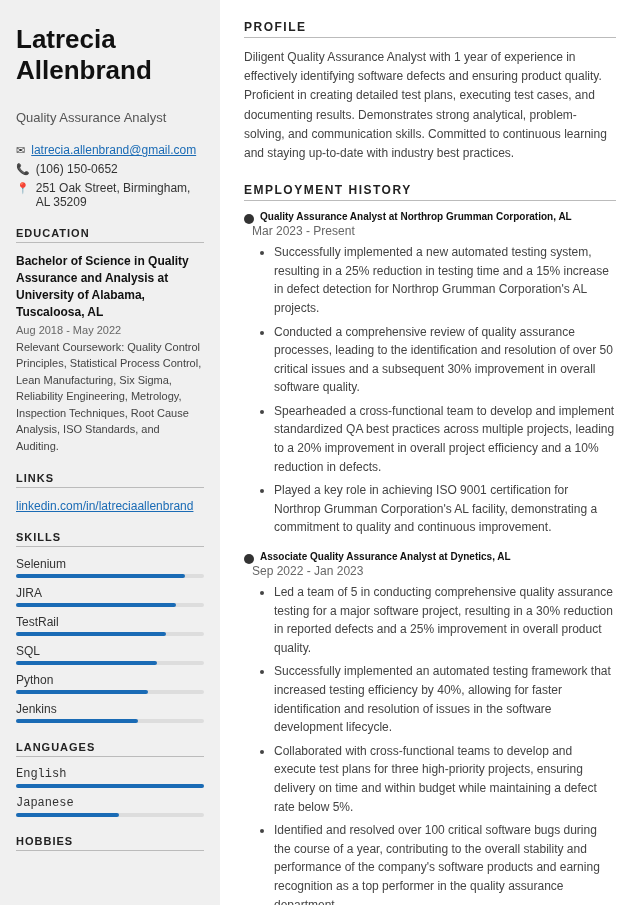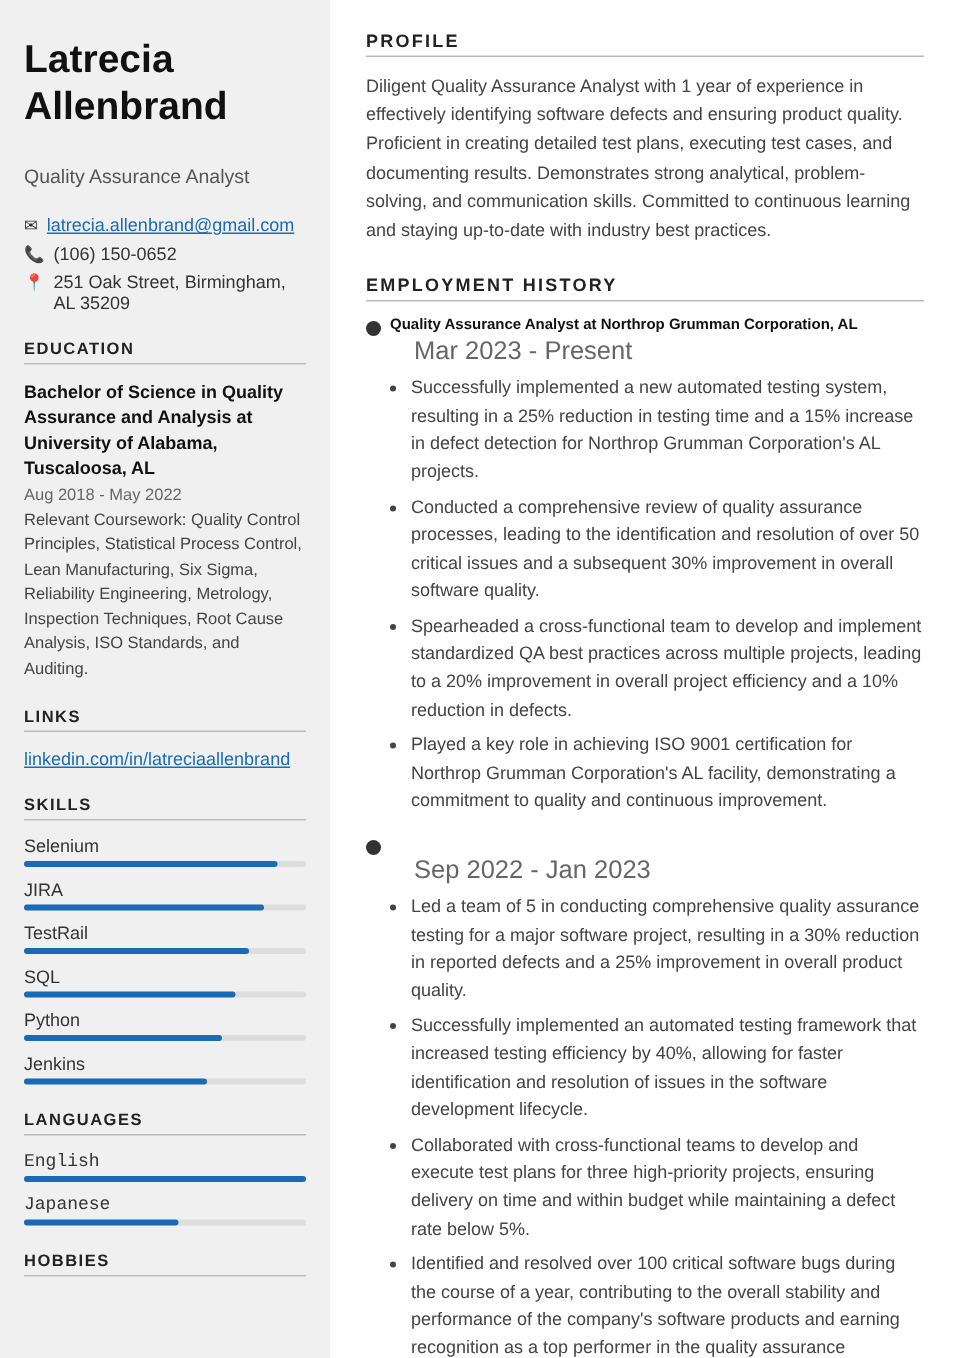--- a/index.html
+++ b/index.html
@@ -156,23 +156,23 @@
     }
     .job-dot {
       width: 10px;
       height: 10px;
       background: #333;
       border-radius: 50%;
       margin-top: 3px;
       flex-shrink: 0;
     }
     .job-date {
-      font-size: 17px;
+      font-size: 12px;
       color: #666;
-      margin-left: 32px;
+      margin-left: 8px;
       margin-bottom: 5px;
     }
     .job-bullets {
       margin-left: 16px;
       padding-left: 14px;
     }
     .job-bullets li {
       font-size: 12px;
       color: #444;
       line-height: 1.55;
@@ -290,20 +290,21 @@
     <ul class="job-bullets">
             <li>Successfully implemented a new automated testing system, resulting in a 25% reduction in testing time and a 15% increase in defect detection for Northrop Grumman Corporation's AL projects.</li>
             <li>Conducted a comprehensive review of quality assurance processes, leading to the identification and resolution of over 50 critical issues and a subsequent 30% improvement in overall software quality.</li>
             <li>Spearheaded a cross-functional team to develop and implement standardized QA best practices across multiple projects, leading to a 20% improvement in overall project efficiency and a 10% reduction in defects.</li>
             <li>Played a key role in achieving ISO 9001 certification for Northrop Grumman Corporation's AL facility, demonstrating a commitment to quality and continuous improvement.</li>
           </ul>
   </div>
         <div class="job-entry">
     <div class="job-title">
       <span class="job-dot"></span>
+      <span>Associate Quality Assurance Analyst at Dynetics, AL</span>
     </div>
     <div class="job-date">Sep 2022 - Jan 2023</div>
     <ul class="job-bullets">
             <li>Led a team of 5 in conducting comprehensive quality assurance testing for a major software project, resulting in a 30% reduction in reported defects and a 25% improvement in overall product quality.</li>
             <li>Successfully implemented an automated testing framework that increased testing efficiency by 40%, allowing for faster identification and resolution of issues in the software development lifecycle.</li>
             <li>Collaborated with cross-functional teams to develop and execute test plans for three high-priority projects, ensuring delivery on time and within budget while maintaining a defect rate below 5%.</li>
             <li>Identified and resolved over 100 critical software bugs during the course of a year, contributing to the overall stability and performance of the company's software products and earning recognition as a top performer in the quality assurance department.</li>
           </ul>
   </div>
       </div>

